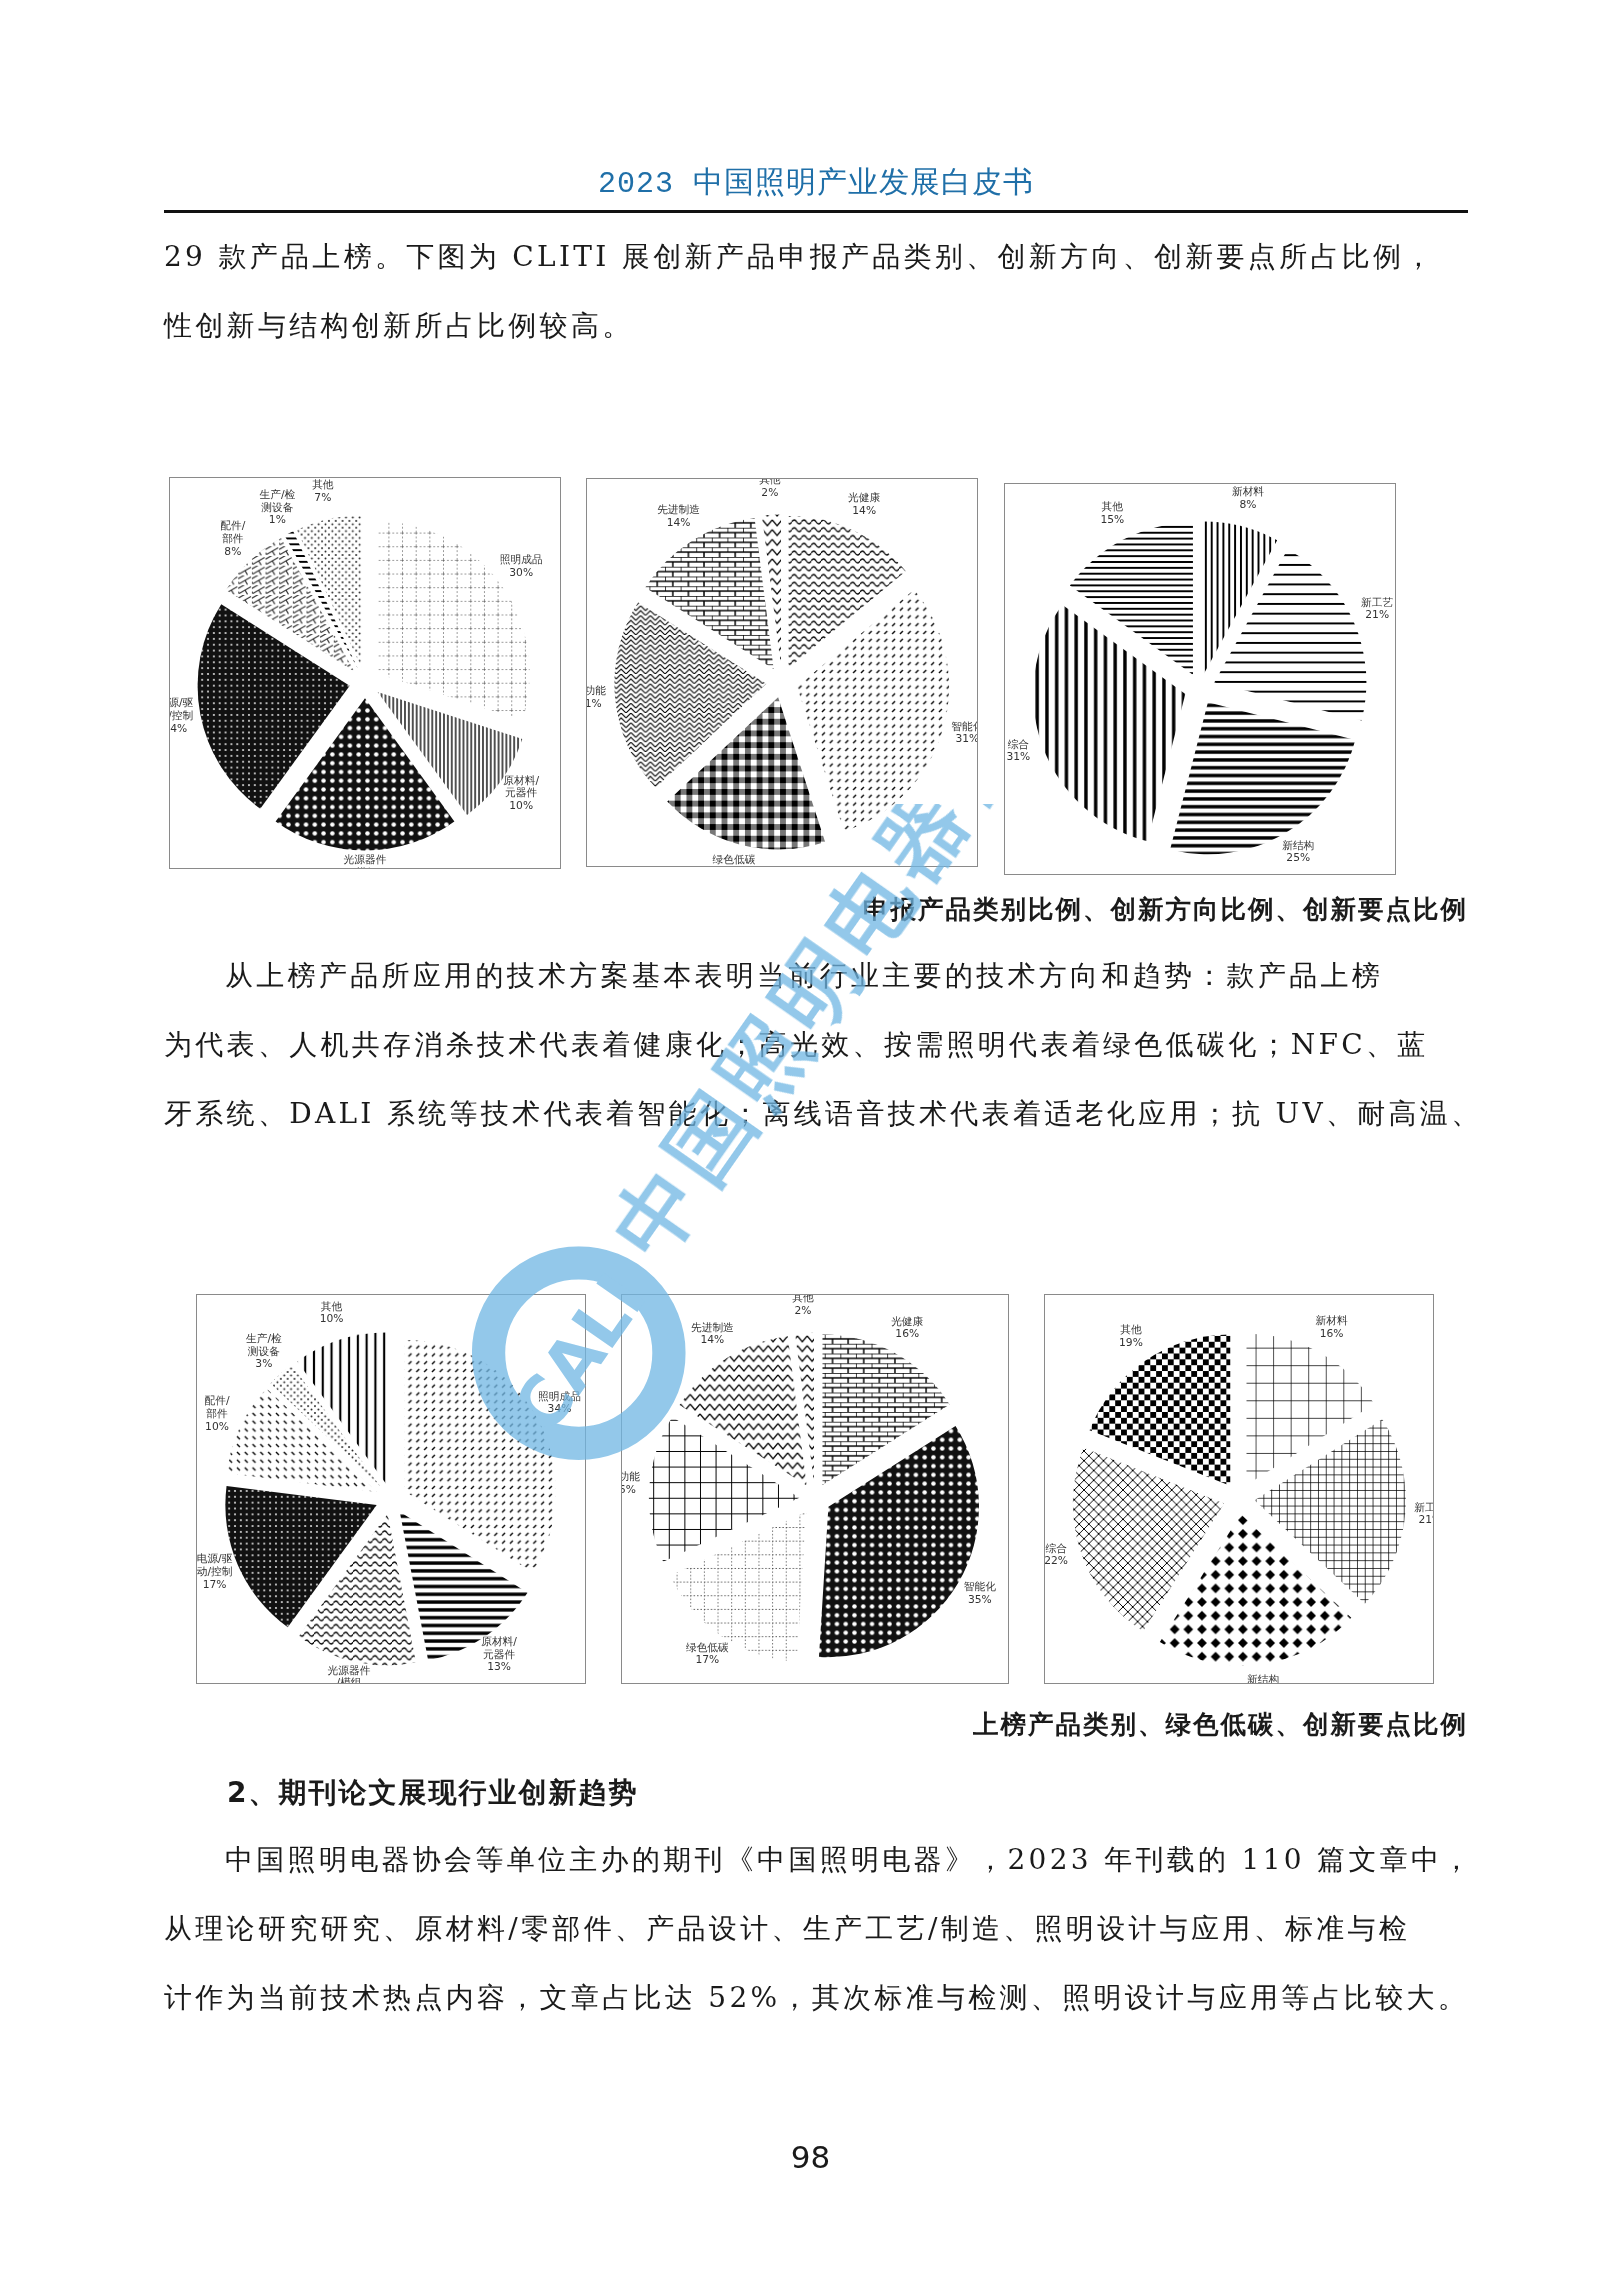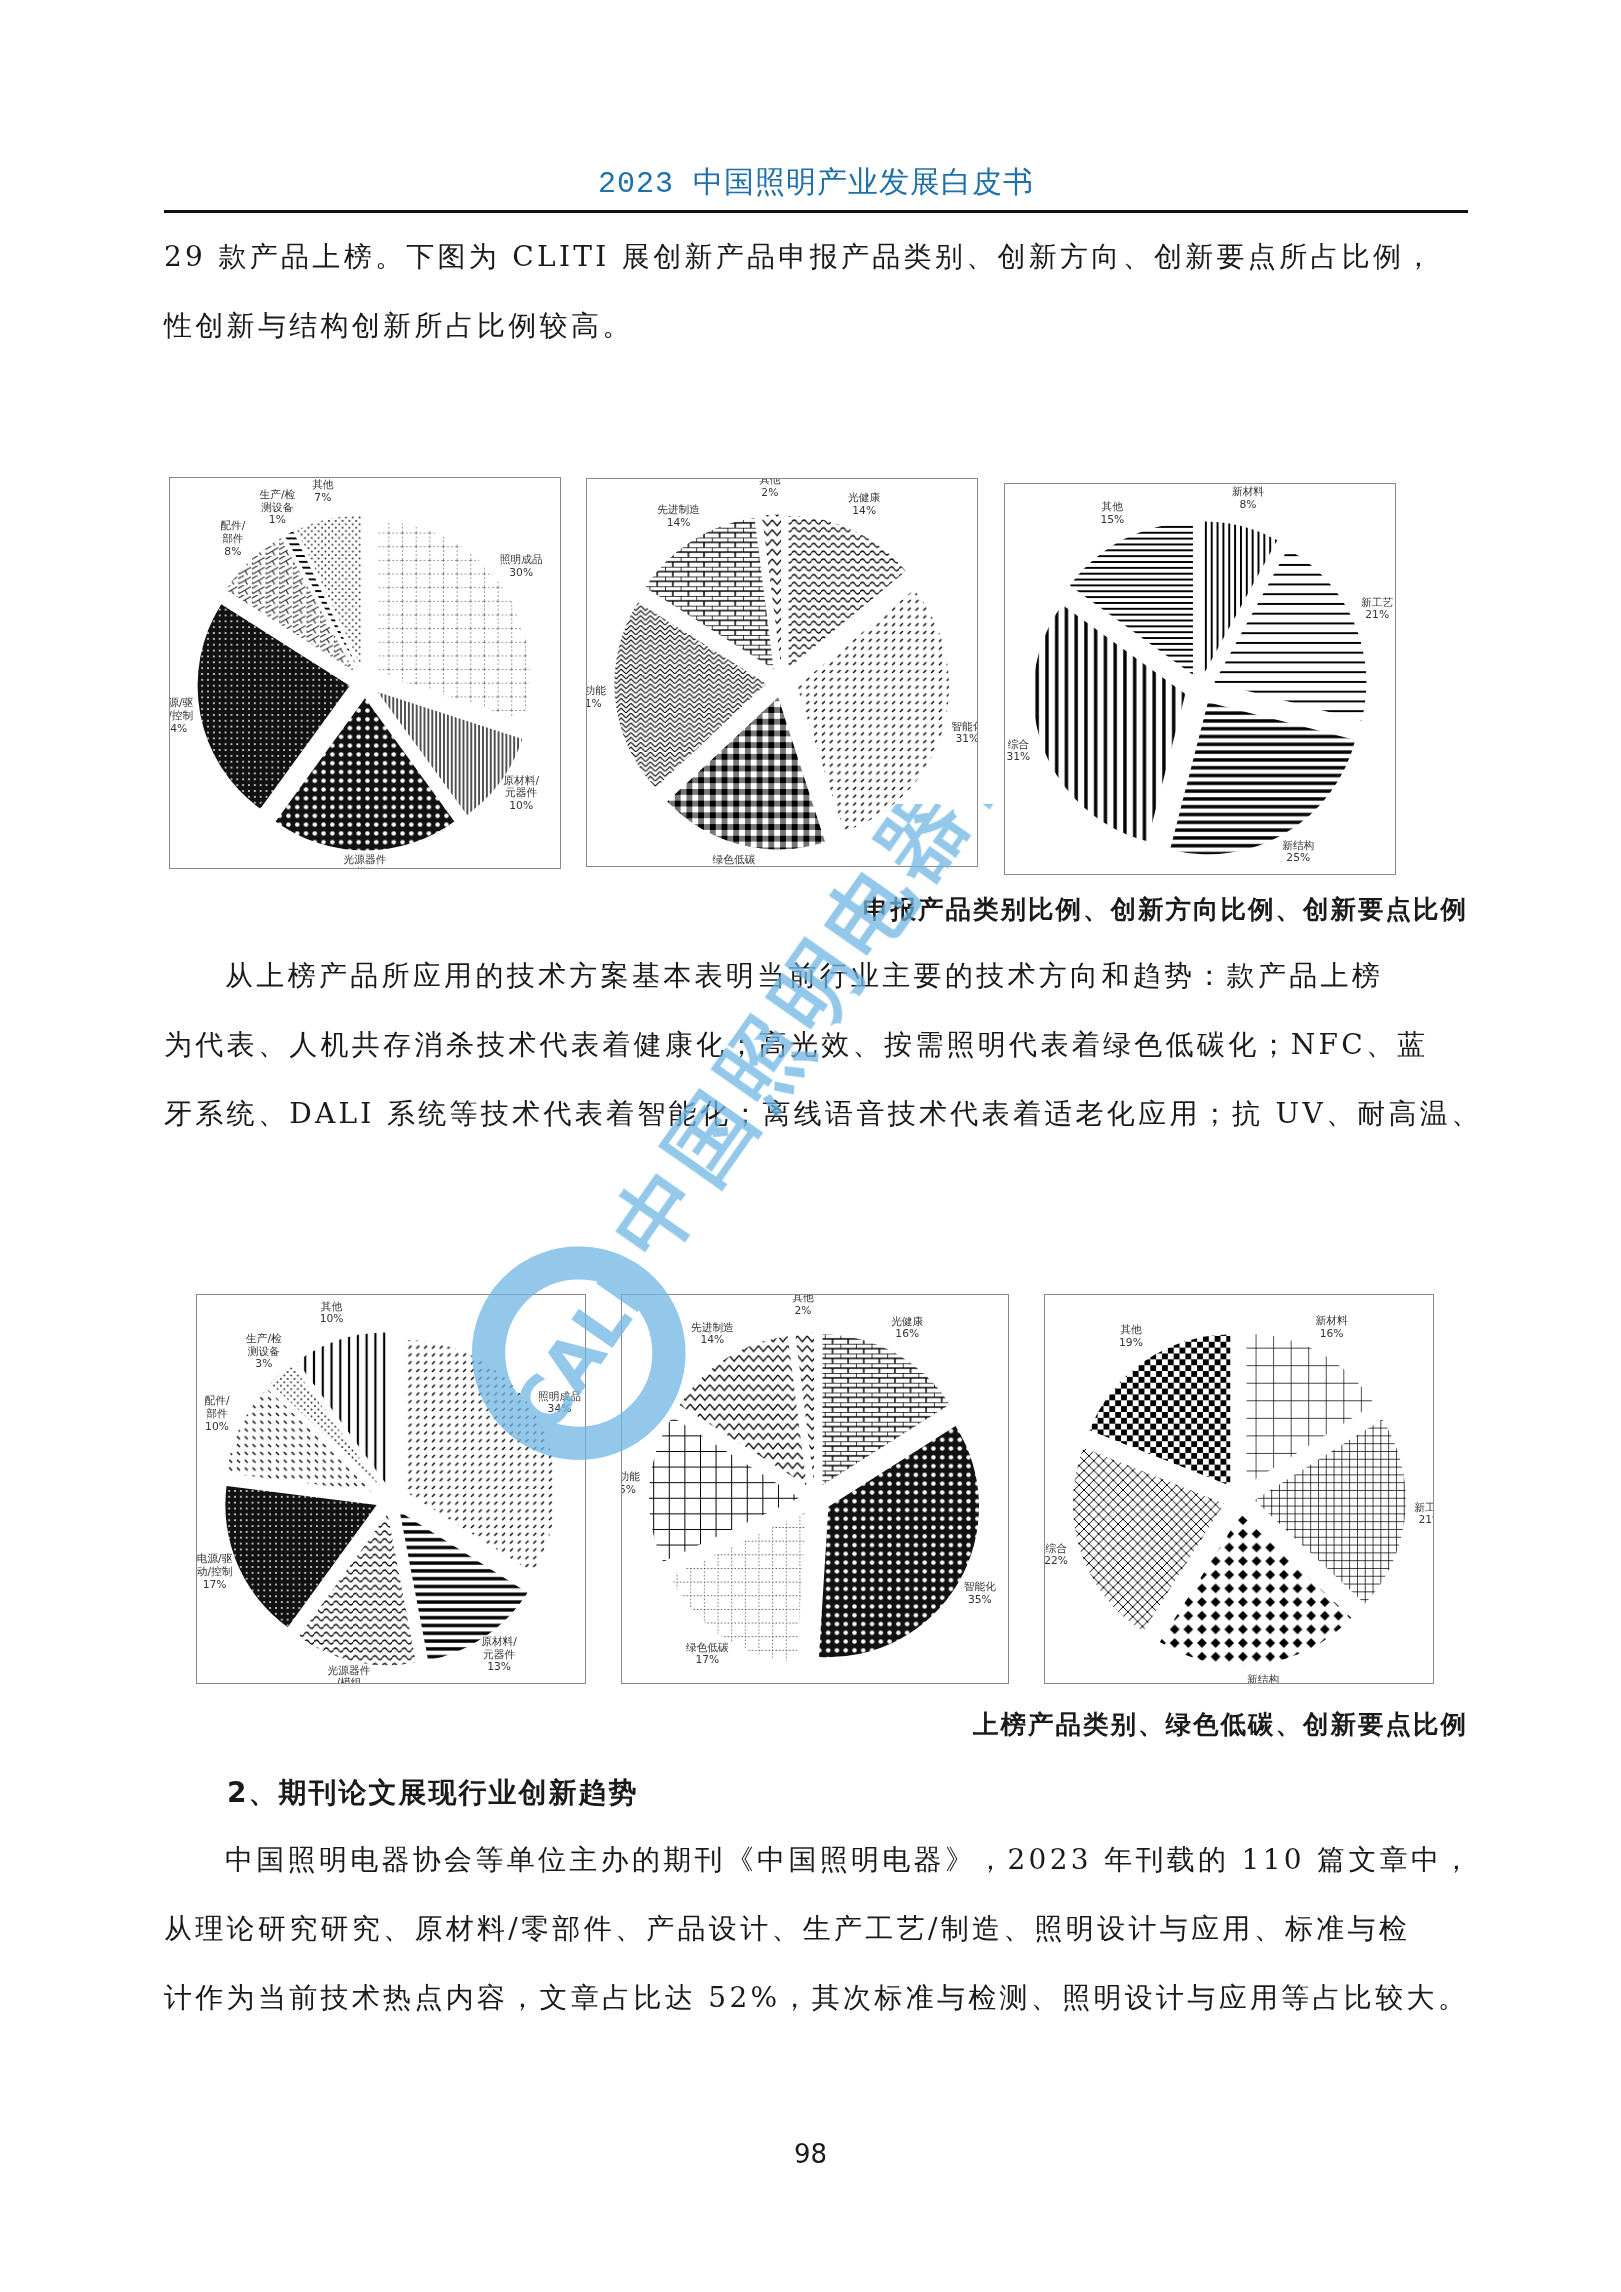--- a/index.html
+++ b/index.html
@@ -14,21 +14,21 @@
   .para .line { display: block; height: 69px; }
   .indent { padding-left: 61px; }
   .chart-box { position: absolute; border: 1.5px solid #8a8a8a; background: #fff; box-sizing: border-box; }
   .chart-box svg { width: 100%; height: 100%; display: block; }
   .caption { position: absolute; left: 164px; width: 1304px; text-align: right;
              font-family: Liberation Serif, serif; font-weight: bold;
              font-size: 25.5px; letter-spacing: 2px; }
   .section-heading { position: absolute; left: 227px; font-family: "DejaVu Sans", "Liberation Sans", sans-serif;
                      font-weight: bold; font-size: 28px; letter-spacing: 2px; }
   .page-number { position: absolute; left: 0; width: 1621px; top: 2139px; text-align: center;
-                 font-family: "DejaVu Sans", "Liberation Sans", sans-serif; font-size: 26px; }
+                 font-family: "DejaVu Sans", "Liberation Sans", sans-serif; font-size: 31px; }
   .watermark { position: absolute; pointer-events: none; }
   .slice-label { font-family: "DejaVu Sans", "Liberation Sans", sans-serif; font-size: 11px; fill: #333; }
 </style>
 </head>
 <body>
 
 <div class="page-header">
   <span class="header-title">2023 中国照明产业发展白皮书</span>
 </div>
 <div class="header-rule"></div>

